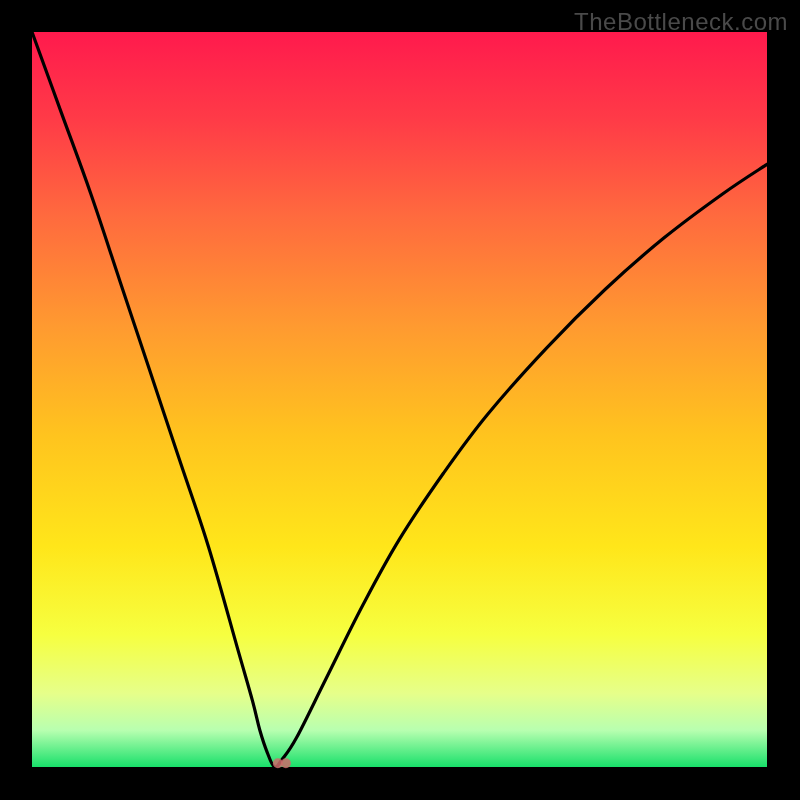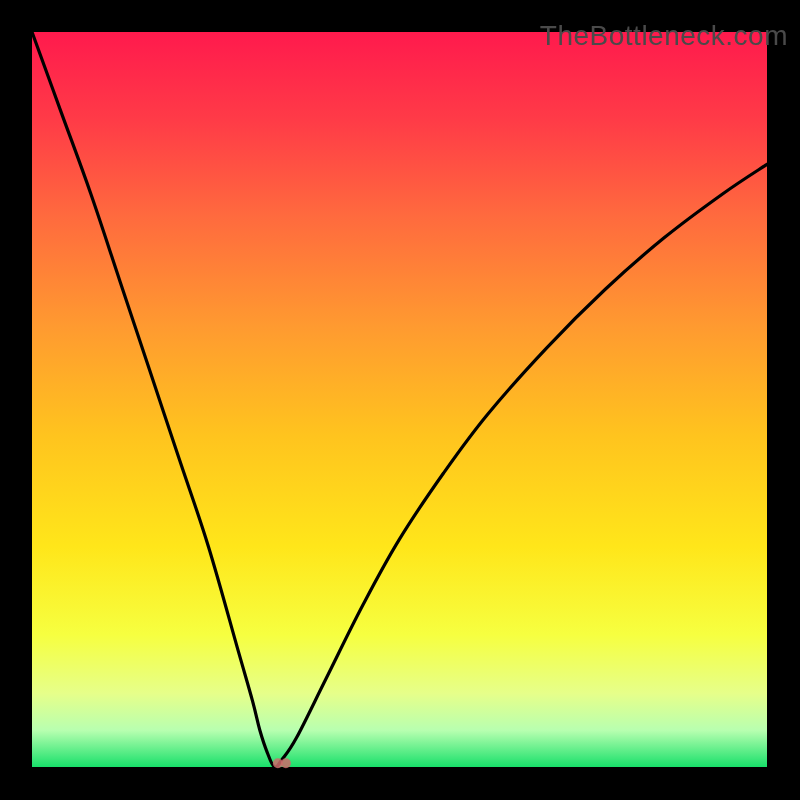--- a/index.html
+++ b/index.html
@@ -12,24 +12,24 @@
     background: #000;
   }
   .frame {
     position: relative;
     width: 800px;
     height: 800px;
     background: #000;
   }
   .watermark {
     position: absolute;
-    top: 20px;
+    top: 8px;
     right: 12px;
     color: #4a4a4a;
-    font-size: 28px;
+    font-size: 24px;
     font-weight: 500;
     letter-spacing: 0.5px;
     z-index: 5;
   }
   svg {
     position: absolute;
     top: 0;
     left: 0;
   }
 </style>

